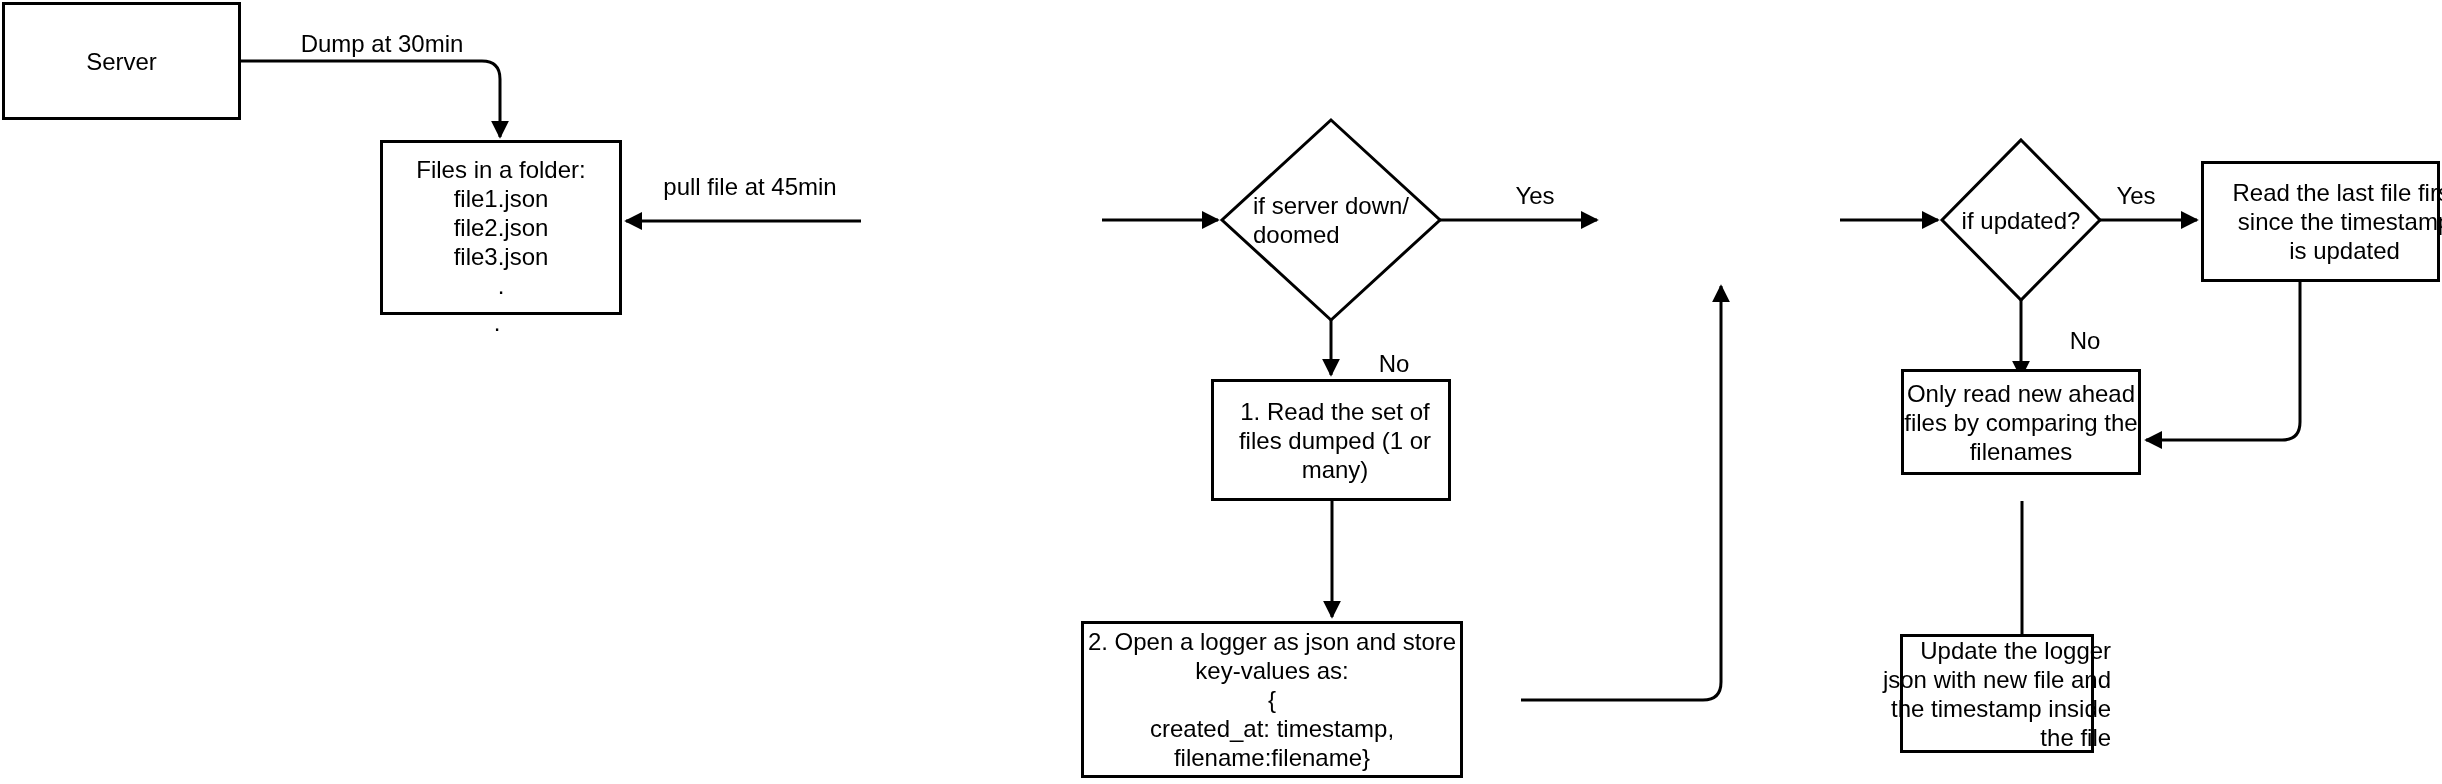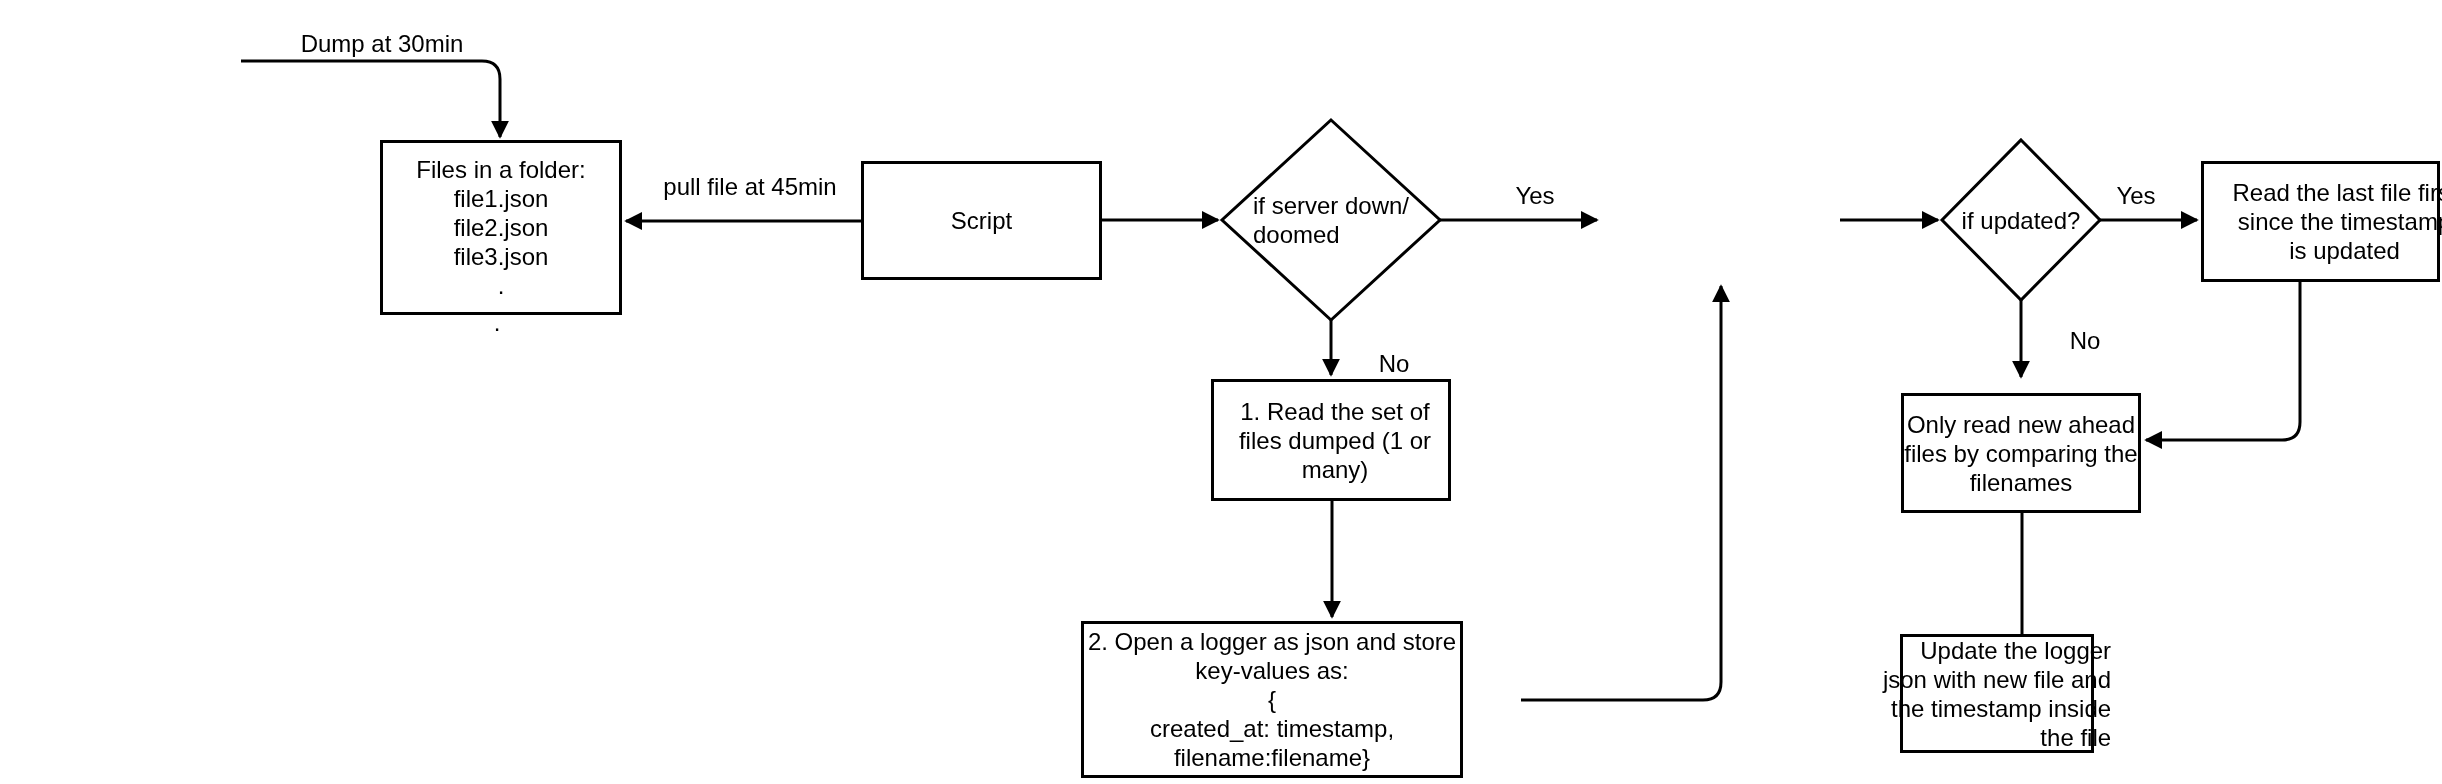--- a/index.html
+++ b/index.html
@@ -26,21 +26,21 @@
     white-space:pre;
   }
   
   .n-server {left:2px;   top:2px;   width:239px; height:118px;}
   .n-files  {left:380px; top:140px; width:242px; height:175px;}
   .n-script {left:861px; top:161px; width:241px; height:119px;}
   .n-open   {left:1601px;top:161px; width:239px; height:121px;}
   .n-read   {left:2201px;top:161px; width:239px; height:121px;padding-left:48px;}
   .n-box1   {left:1211px;top:379px; width:240px; height:122px;padding-left:8px;}
   .n-box2   {left:1081px;top:621px; width:382px; height:157px;}
-  .n-only   {left:1901px;top:393px; width:240px; height:120px;}
+  .n-only   {left:1901px;top:369px; width:240px; height:106px;}
   .n-update {left:1900px;top:634px; width:194px; height:119px;text-align:right;}
   
   .l-d1     {left:1231px;top:190px; width:200px; height:60px;}
   .l-d2     {left:1931px;top:206px; width:180px; height:28px;}
   
   .l-dump   {left:292px; top:29px;  width:180px; height:28px;}
   .l-pull   {left:650px; top:172px; width:200px; height:28px;}
   .l-yes1   {left:1505px;top:181px; width:60px;  height:28px;}
   .l-no1    {left:1364px;top:349px; width:60px;  height:28px;}
   .l-yes2   {left:2106px;top:181px; width:60px;  height:28px;}
@@ -69,30 +69,30 @@
       <path d="M1840,220 H1938" marker-end="url(#ah)"></path>
       <path d="M2100,220 H2197" marker-end="url(#ah)"></path>
       <path d="M2021,300 V377" marker-end="url(#ah)"></path>
       <path d="M2300,282 V422 Q2300,440 2282,440 H2146" marker-end="url(#ah)"></path>
       <path d="M2022,501 V657" marker-end="url(#ah)"></path>
       <polygon points="1331,120 1440,220 1331,320 1222,220" fill="#ffffff"></polygon>
       <polygon points="2021,140 2100,220 2021,300 1942,220" fill="#ffffff"></polygon>
     </g>
   </svg>
 
+  <div class="node n-server">Server</div>
 
   <div class="node n-files">Files in a folder:
 file1.json
 file2.json
 file3.json
 .</div>
 
   <div class="lbl l-dots">.</div>
 
-  <div class="node n-script">Script</div>
 
   <div class="lbl l-d1">if server down/
 doomed</div>
 
 
   <div class="lbl l-d2">if updated?</div>
 
   <div class="node n-read">Read the last file first
 since the timestamp
 is updated</div>

